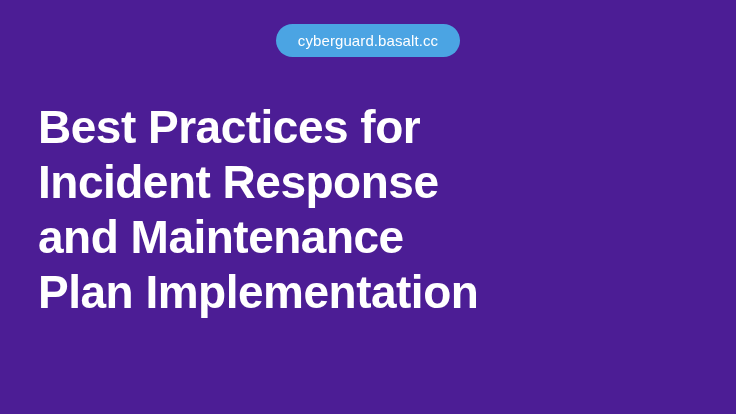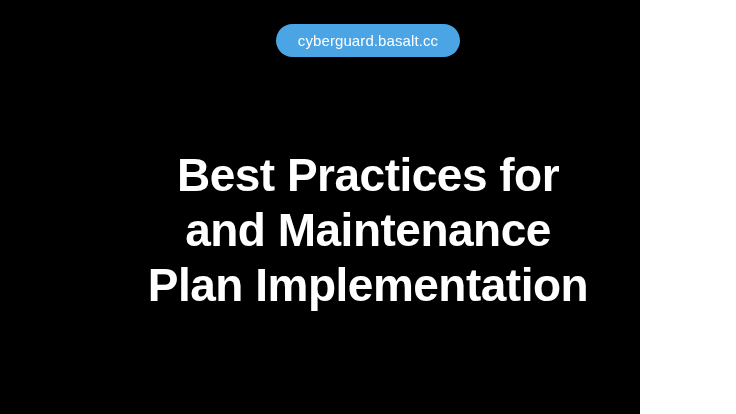--- a/index.html
+++ b/index.html
@@ -9,23 +9,23 @@
 
   body {
     width: 736px;
     height: 414px;
     overflow: hidden;
     font-family: "Liberation Sans", sans-serif;
   }
 
   #slide {
     position: relative;
-    width: 640px;
+    width: 736px;
     height: 414px;
-    background: #000000;
+    background: #4c1d95;
     box-sizing: border-box;
     overflow: hidden;
   }
 
   
   #badge-row {
     position: absolute;
     top: 24px;
     left: 0;
     width: 736px;
@@ -54,24 +54,23 @@
     line-height: 1;
     white-space: nowrap;
   }
 
   
   #headline {
     position: absolute;
     top: 100px;
     left: 0;
     width: 736px;
-    padding: 0 48px;
+    padding: 0 38px;
     box-sizing: border-box;
-    text-align: center;
-    margin-top: 48px;
+    text-align: left;
   }
 
   .headline-line {
     display: block;
     color: #ffffff;
     font-family: "Liberation Sans", sans-serif;
     font-size: 46px;
     font-weight: bold;
     line-height: 55px;
     letter-spacing: -0.5px;
@@ -84,17 +83,18 @@
 <div id="slide">
 
   <div id="badge-row">
     <div id="domain-badge">
       <span id="domain-badge-label">cyberguard.basalt.cc</span>
     </div>
   </div>
 
   <div id="headline">
     <span class="headline-line">Best Practices for</span>
+    <span class="headline-line">Incident Response</span>
     <span class="headline-line">and Maintenance</span>
     <span class="headline-line">Plan Implementation</span>
   </div>
 
 </div>
 
 </body></html>

